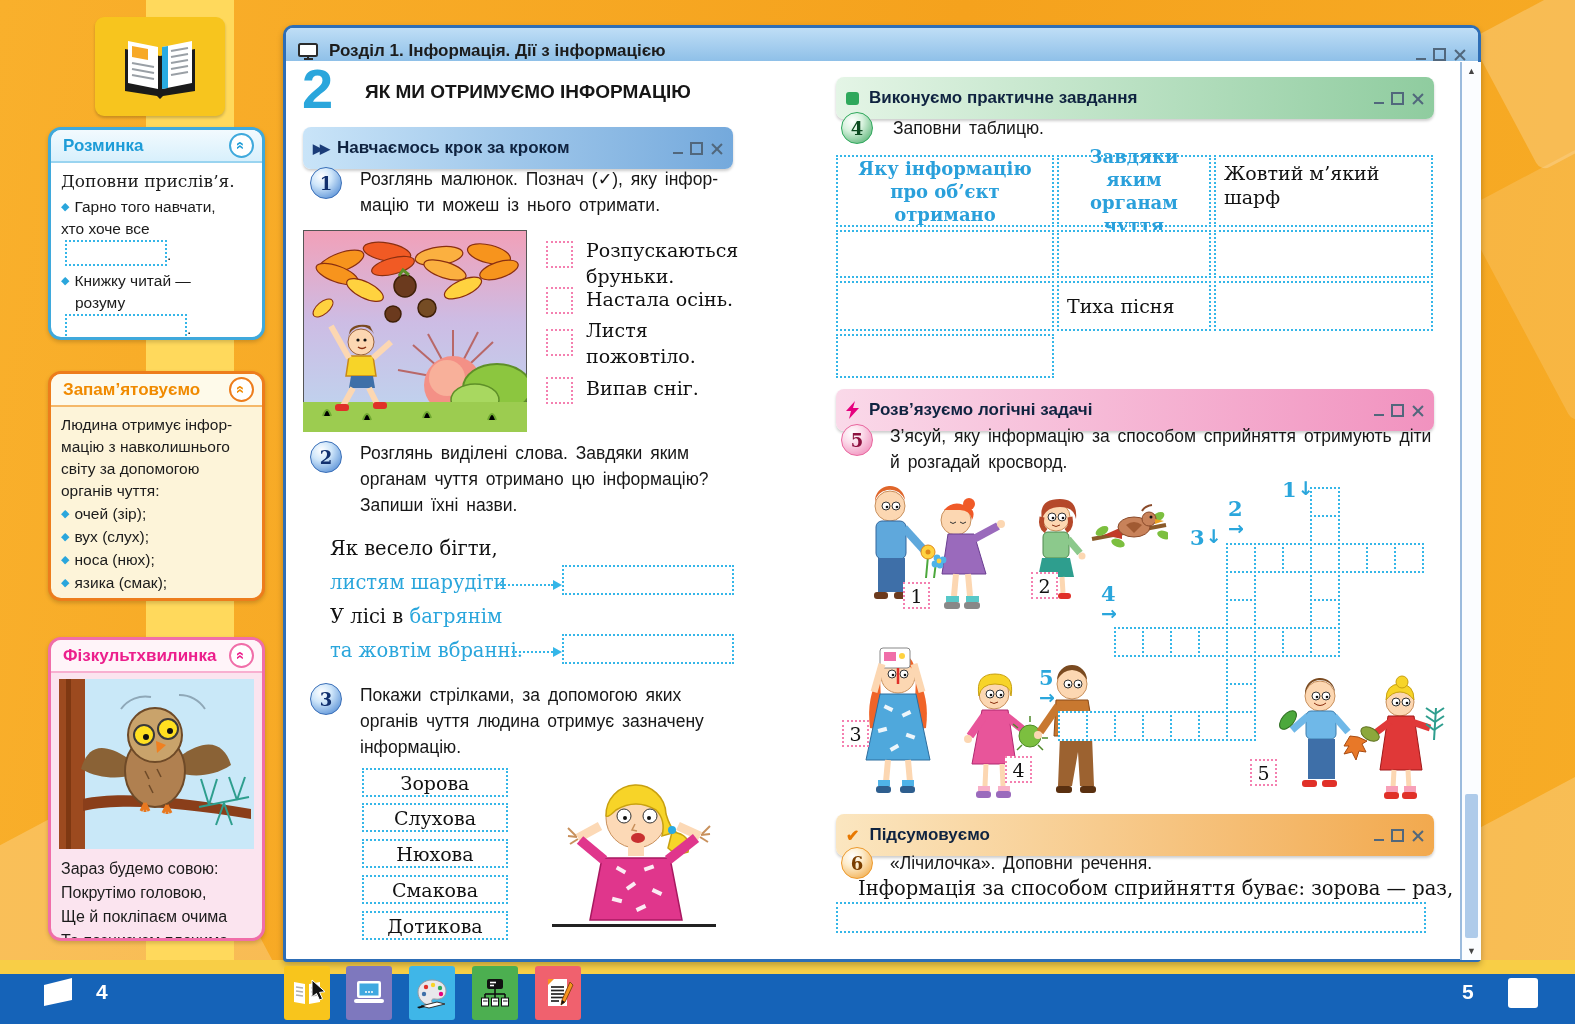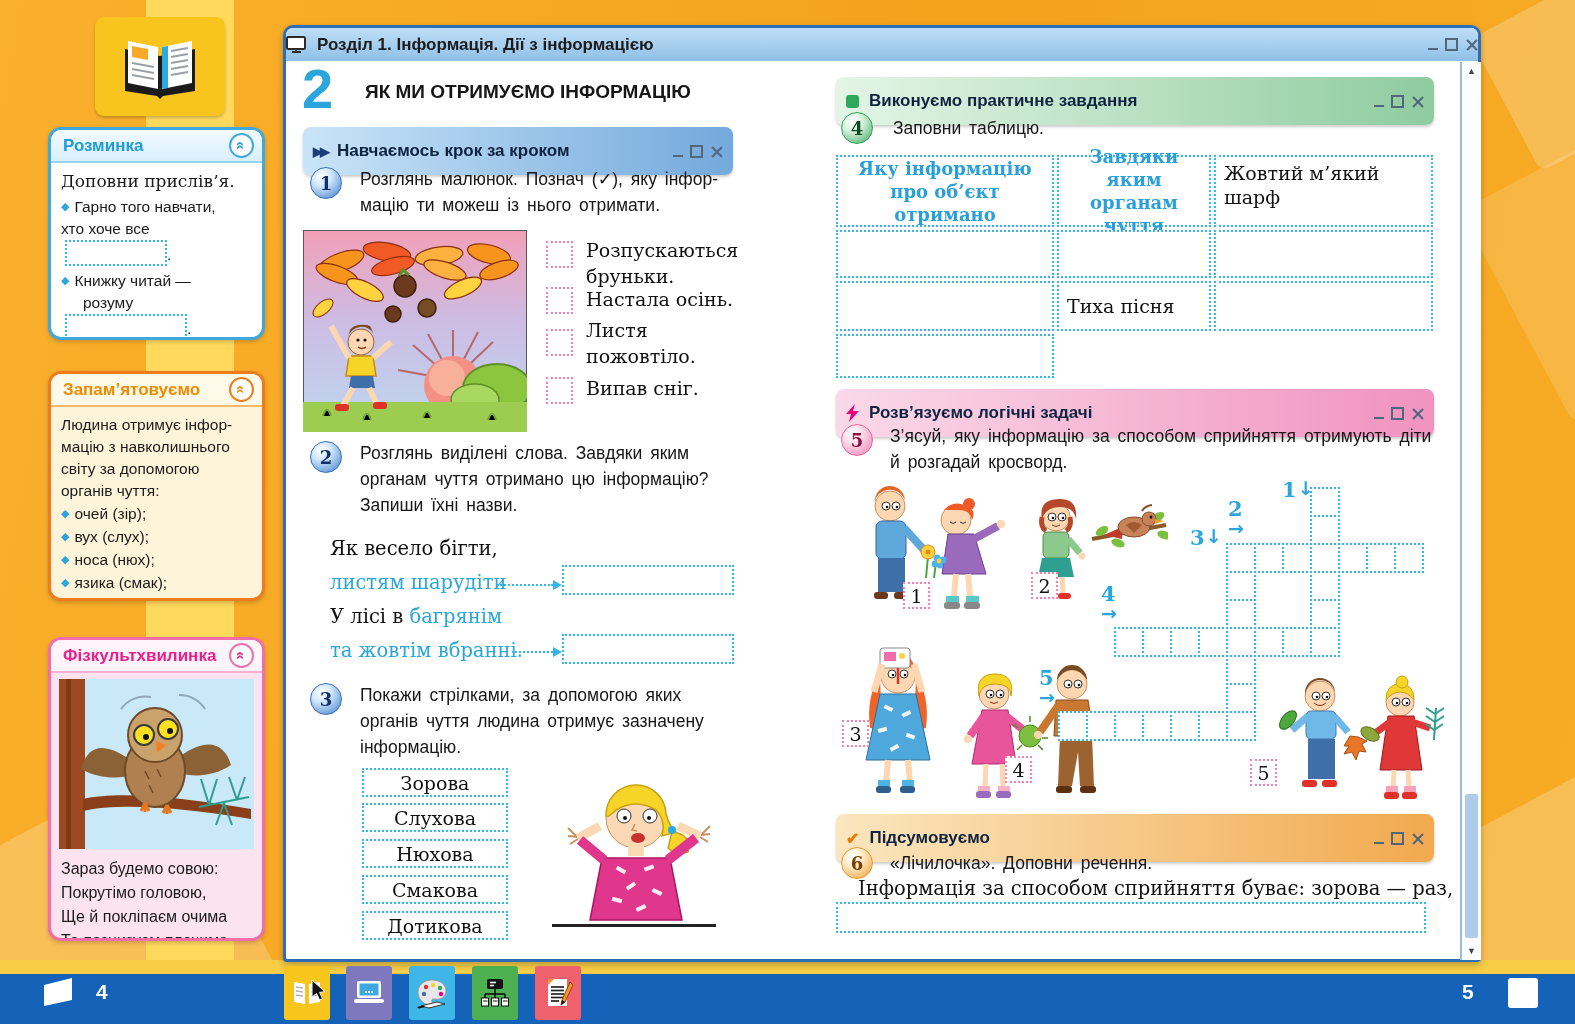--- a/index.html
+++ b/index.html
@@ -31,31 +31,31 @@
   .serif{font-family:"DejaVu Serif","Liberation Serif",serif}
   .pre{white-space:pre-line}
   .dia{color:#2AA6DC;font-size:11px;margin-right:5px;vertical-align:2px}
   .prv{margin-top:3px}
   .sb-blank{display:inline-block;height:22px;background:#fff;border:2px dotted #35B6E8;vertical-align:-6px;margin-left:4px}
 
   
   .win{position:absolute;left:283px;top:25px;width:1198px;height:937px;background:#fff;border:3px solid #2E6EB6;
     border-radius:10px 10px 4px 4px;box-sizing:border-box;box-shadow:0 3px 6px rgba(0,0,0,.25)}
   .tbar{height:33px;background:linear-gradient(180deg,#BFDEF6,#8FC0E8);border-radius:7px 7px 0 0;
-    display:flex;align-items:center;padding:0 0;gap:9px}
+    display:flex;align-items:flex-end;padding:0 12px;gap:9px}
   .tbar .tt{font-weight:600;font-size:17px;color:#1c1c1c;flex:1}
   .wc{display:flex;align-items:center;gap:7px}
   .i-min{width:10px;height:2px;background:#51677c;margin-top:9px}
   .i-max{width:9px;height:9px;border:2px solid #51677c}
   .i-x{position:relative;width:13px;height:13px}
   .i-x::before,.i-x::after{content:"";position:absolute;left:6px;top:0;width:2px;height:14px;background:#51677c}
   .i-x::before{transform:rotate(45deg)}.i-x::after{transform:rotate(-45deg)}
 
   
-  .bar{position:absolute;height:48px;border-radius:8px;display:flex;align-items:center;padding:0 10px;
+  .bar{position:absolute;height:42px;border-radius:8px;display:flex;align-items:center;padding:0 10px;
     box-shadow:0 2px 3px rgba(0,0,0,.2);box-sizing:border-box}
   .bar .bt{font-weight:bold;font-size:17px;color:#0F2340;margin-left:10px;flex:1}
   .bar-steps{background:linear-gradient(90deg,#C9E4F8,#74A9DC)}
   .bar-green{background:linear-gradient(90deg,#E4F5E6,#8FCC9F)}
   .bar-pink{background:linear-gradient(90deg,#FAD9E9,#F192BF)}
   .bar-orange{background:linear-gradient(90deg,#FBE6C0,#F2A94E)}
   .chev{color:#1B3C78;font-size:13px;letter-spacing:-3px;font-weight:bold}
   .gsq{width:13px;height:13px;background:#2FA85C;border-radius:3px}
   .ochk{color:#E87800;font-size:16px;font-weight:bold}
 
@@ -150,21 +150,21 @@
       </div>
     <div class="pbody">
       <div class="serif" style="font-size:17px">Доповни прислів’я.</div>
       <div class="prv">
         <span class="dia">◆</span><span>Гарно того навчати,</span><br>
         <span style="">хто хоче все</span>
         <span class="sb-blank" style="width:98px"></span><span>.</span>
       </div>
       <div class="prv">
         <span class="dia">◆</span><span>Книжку читай —</span><br>
-        <span style="margin-left:22px">розуму</span>
+        <span style="margin-left:14px">розуму</span>
         <span class="sb-blank" style="width:118px"></span><span>.</span>
       </div>
 
     </div>
   </div>
 
   <div class="panel p-orange" style="top:371px;height:230px">
     <div class="ph">
         <span>Запам’ятовуємо</span>
       <span class="colbtn cb-orange">

